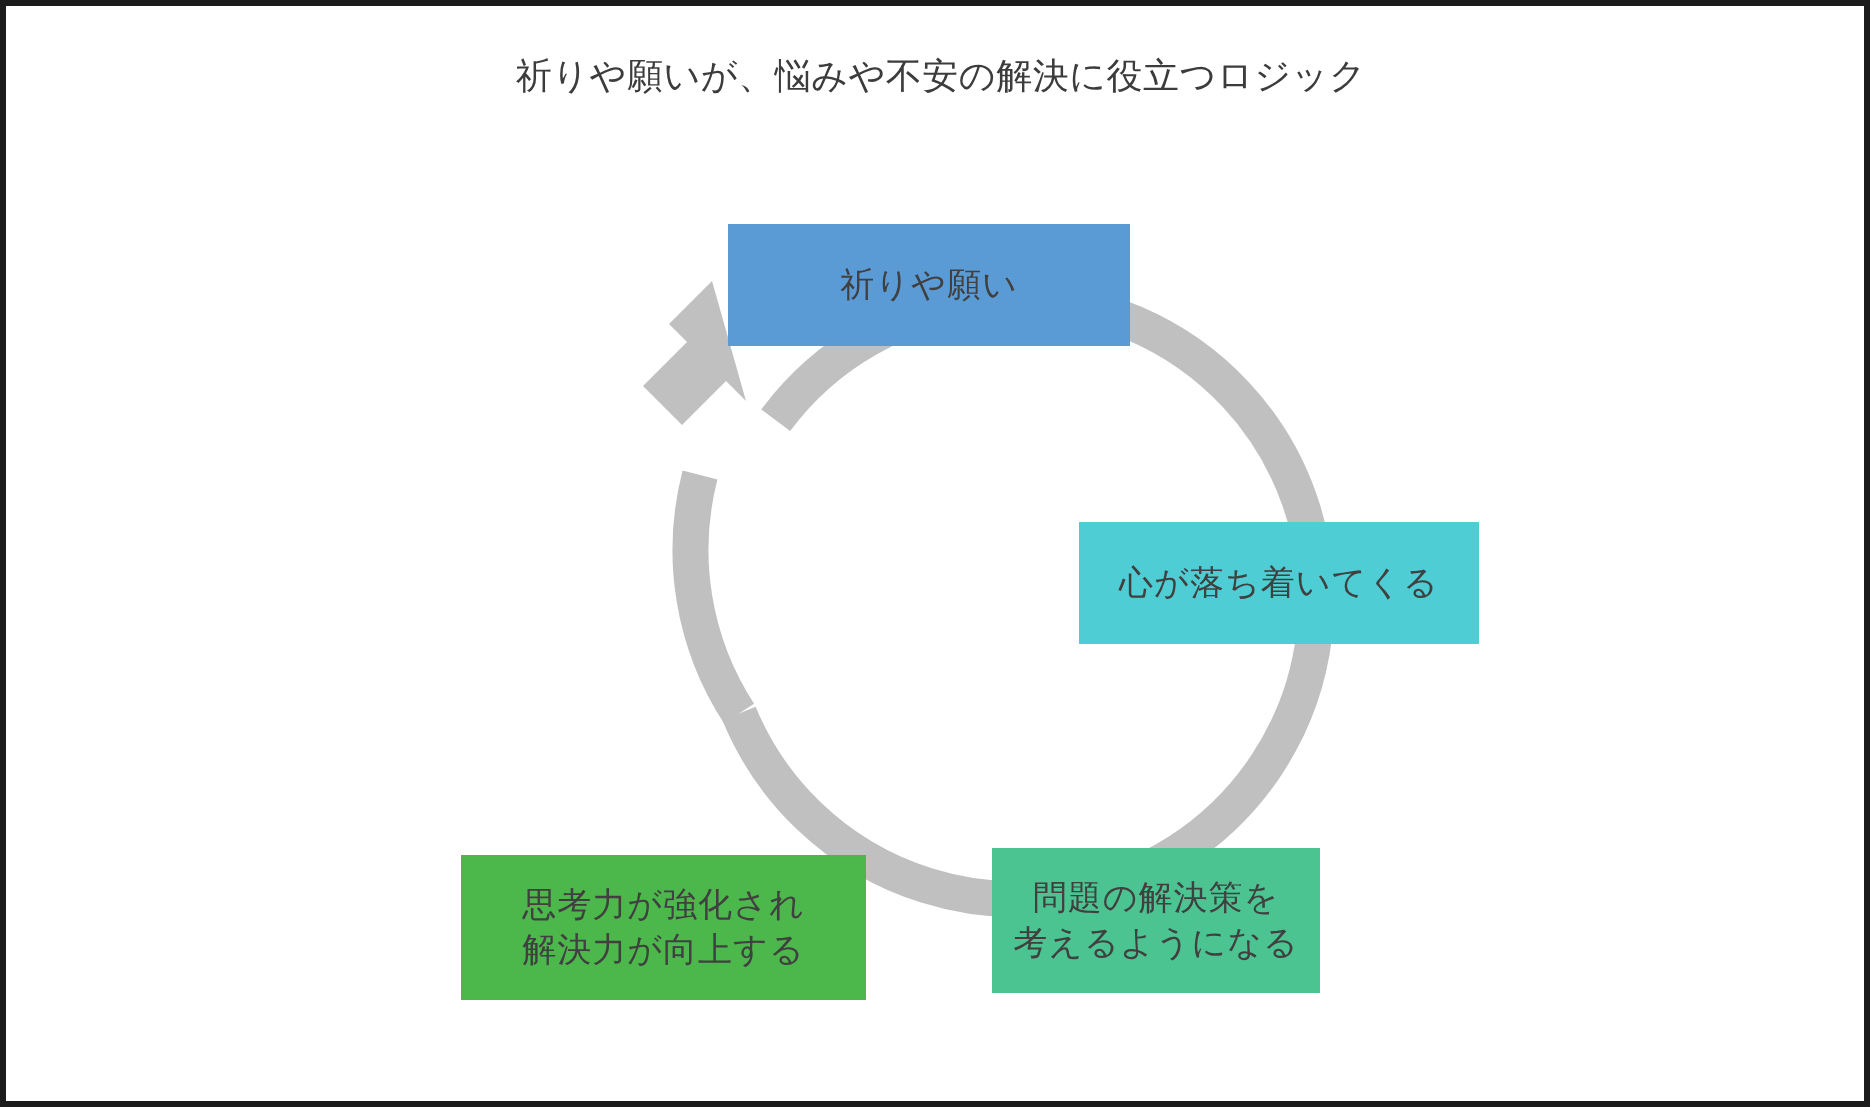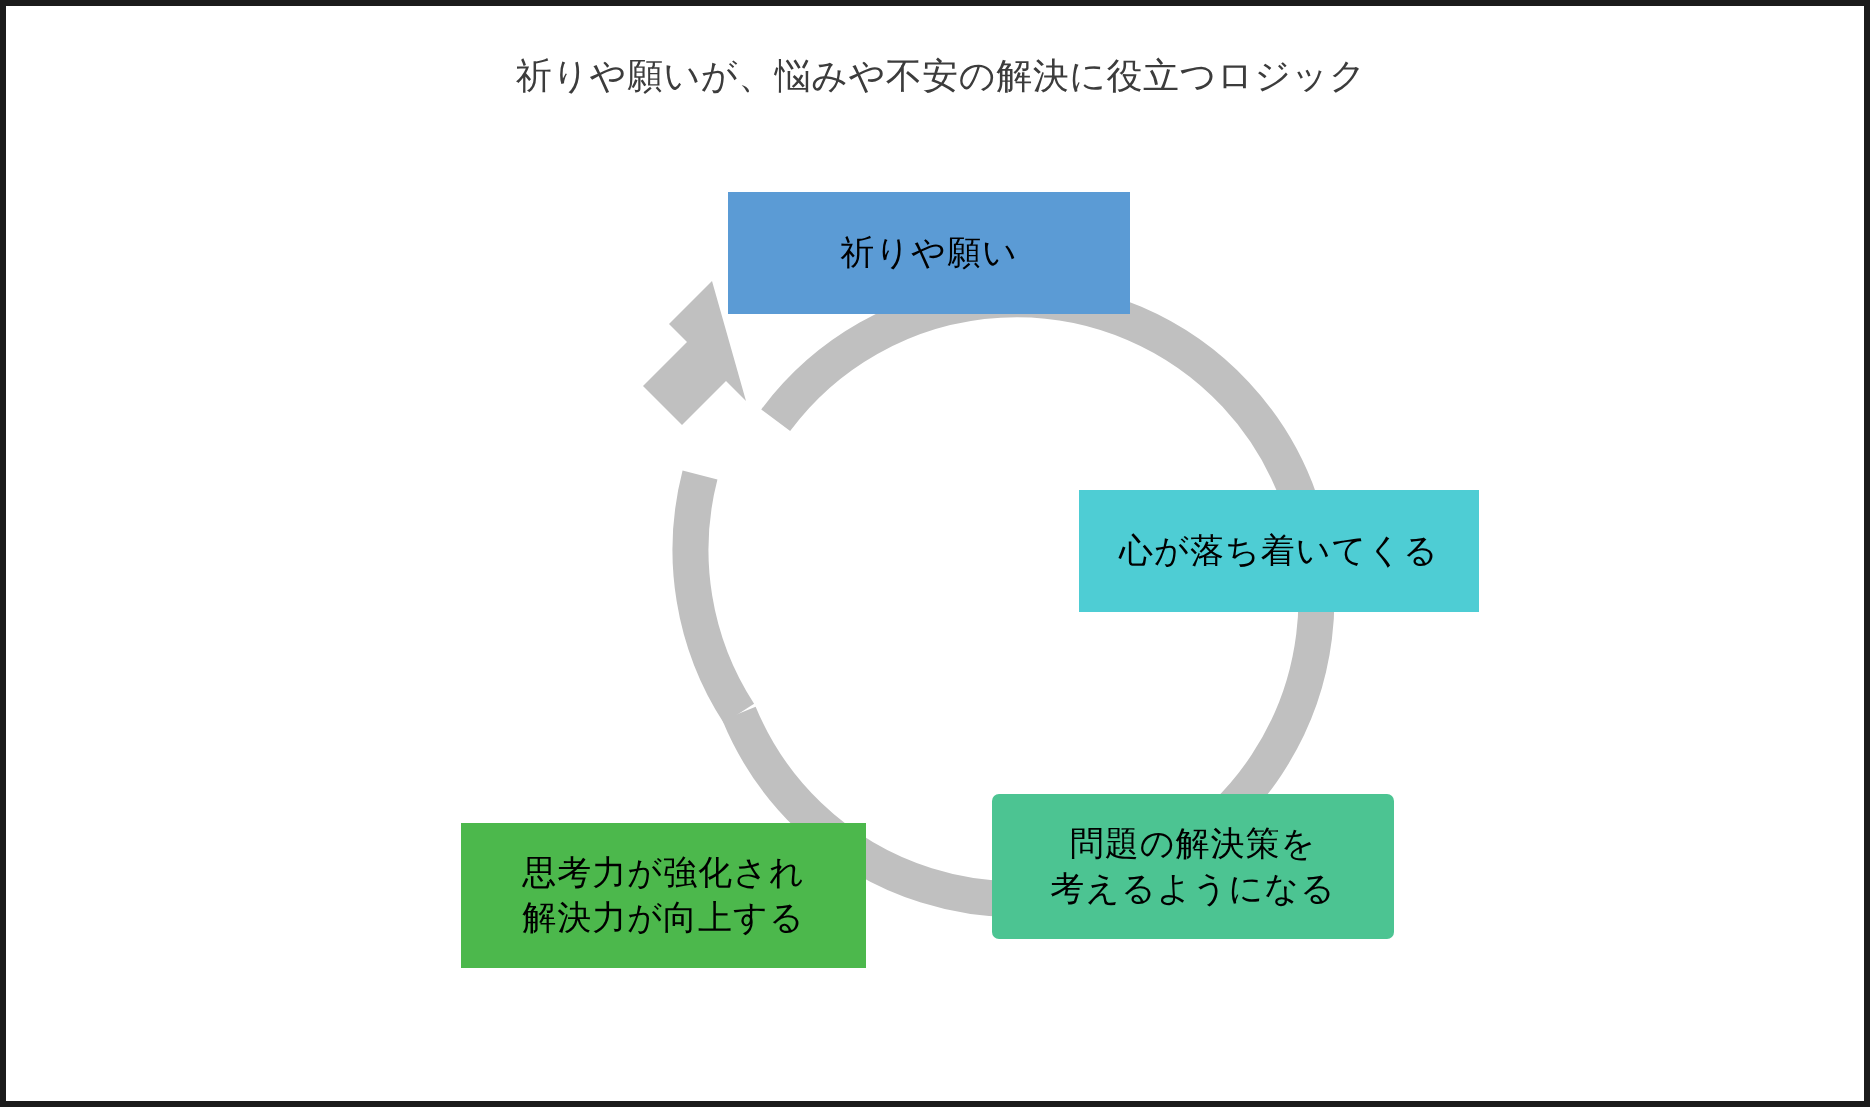--- a/index.html
+++ b/index.html
@@ -43,32 +43,33 @@
     width: 1870px;
     height: 1107px;
   }
   
   .node-box {
     position: absolute;
     display: flex;
     align-items: center;
     justify-content: center;
     text-align: center;
-    color: #000000;
+    color: #404040;
     font-size: 34px;
     line-height: 1.32;
     letter-spacing: 1px;
     font-family: "Liberation Serif", "DejaVu Serif", serif;
     white-space: pre-line;
     box-sizing: border-box;
     padding: 4px 6px;
+    margin-top: 32px;
   }
   #node-prayer   { left: 722px;  top: 186px; width: 402px; height: 122px; }
   #node-calm     { left: 1073px; top: 484px; width: 400px; height: 122px; }
-  #node-solution { left: 986px;  top: 788px; width: 402px; height: 145px; border-radius: 7px; }
+  #node-solution { left: 986px;  top: 810px; width: 328px; height: 145px; }
   #node-thinking { left: 455px;  top: 817px; width: 405px; height: 145px; }
   #node-confidence { left: 371px; top: 484px; width: 402px; height: 122px; }
 </style>
 </head>
 <body>
 
 <div id="canvas" style="border-color: rgb(27, 27, 27); background: rgb(255, 255, 255);">
 
   <div id="slide-title">祈りや願いが、悩みや不安の解決に役立つロジック</div>
 

